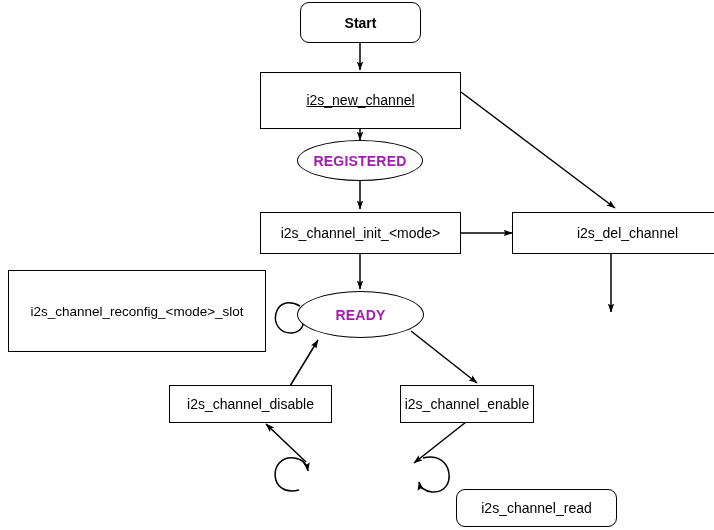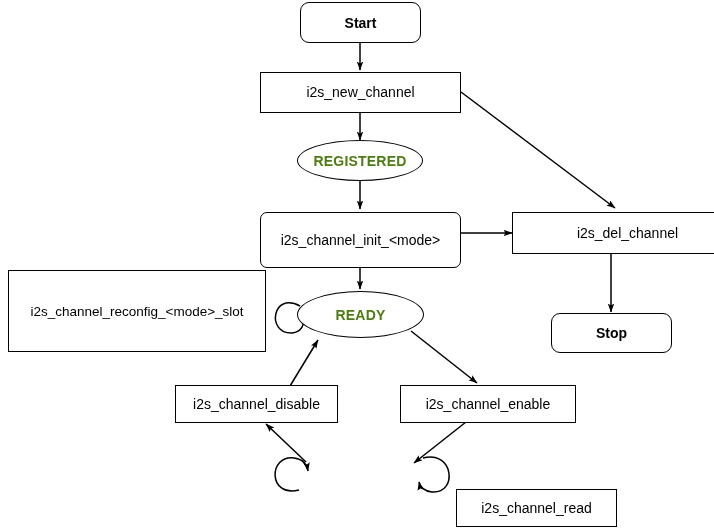--- a/index.html
+++ b/index.html
@@ -44,21 +44,21 @@
     border-radius: 9px;
     font-size: 14px;
     font-weight: bold;
     align-items: center;
   }
   .node-state {
     border: 1.4px solid #000000;
     border-radius: 50%;
     font-size: 14px;
     font-weight: bold;
-    color: #4d7c0f;
+    color: #a21caf;
     letter-spacing: 0.2px;
   }
   .node-multiline {
     flex-direction: column;
     font-size: 13.5px;
     line-height: 19px;
     padding: 4px 8px;
   }
   .node-multiline span {
     display: block;
@@ -105,55 +105,52 @@
       <path d="M299,490 C268,498 268,455 294,458 C303,459 307,465 308,471" marker-end="url(#arrow)"></path>
 
       <path d="M423,458 C454,450 458,494 432,492 C424,491 420,487 419,482" marker-end="url(#arrow)"></path>
     </g>
   </svg>
 
   <div class="node node-terminal" style="left:300px; top:2px; width:121px; height:41px;">
     <span>Start</span>
   </div>
 
-  <div class="node node-rect" style="left:260px; top:72px; width:201px; height:41px;">
+  <div class="node node-rect" style="left:260px; top:72px; width:201px; height:57px;text-decoration:underline;">
     <span>i2s_new_channel</span>
   </div>
 
   <div class="node node-state" style="left:297px; top:140px; width:126px; height:41px;">
     <span>REGISTERED</span>
   </div>
 
-  <div class="node node-rect" style="left:260px; top:212px; width:201px; height:56px;border-radius:7px;">
+  <div class="node node-rect" style="left:260px; top:212px; width:201px; height:42px;">
     <span>i2s_channel_init_&lt;mode&gt;</span>
   </div>
 
   <div class="node node-rect" style="left:512px; top:212px; width:231px; height:42px;">
     <span>i2s_del_channel</span>
   </div>
 
-  <div class="node node-terminal" style="left:551px; top:313px; width:121px; height:40px;">
-    <span>Stop</span>
-  </div>
 
   <div class="node node-rect node-multiline" style="left:8px; top:270px; width:258px; height:82px;">
     <span>i2s_channel_reconfig_&lt;mode&gt;_slot</span>
   </div>
 
   <div class="node node-state" style="left:297px; top:291px; width:127px; height:47px;align-items:center;">
     <span>READY</span>
   </div>
 
-  <div class="node node-rect" style="left:175px; top:385px; width:163px; height:38px;">
+  <div class="node node-rect" style="left:169px; top:385px; width:163px; height:38px;">
     <span>i2s_channel_disable</span>
   </div>
 
-  <div class="node node-rect" style="left:400px; top:385px; width:176px; height:38px;">
+  <div class="node node-rect" style="left:400px; top:385px; width:134px; height:38px;">
     <span>i2s_channel_enable</span>
   </div>
 
 
 
-  <div class="node node-rect" style="left:456px; top:489px; width:161px; height:38px;">
+  <div class="node node-rect" style="left:456px; top:489px; width:161px; height:38px;border-radius:9px;">
     <span>i2s_channel_read</span>
   </div>
 
 </div>
 
 </body></html>

